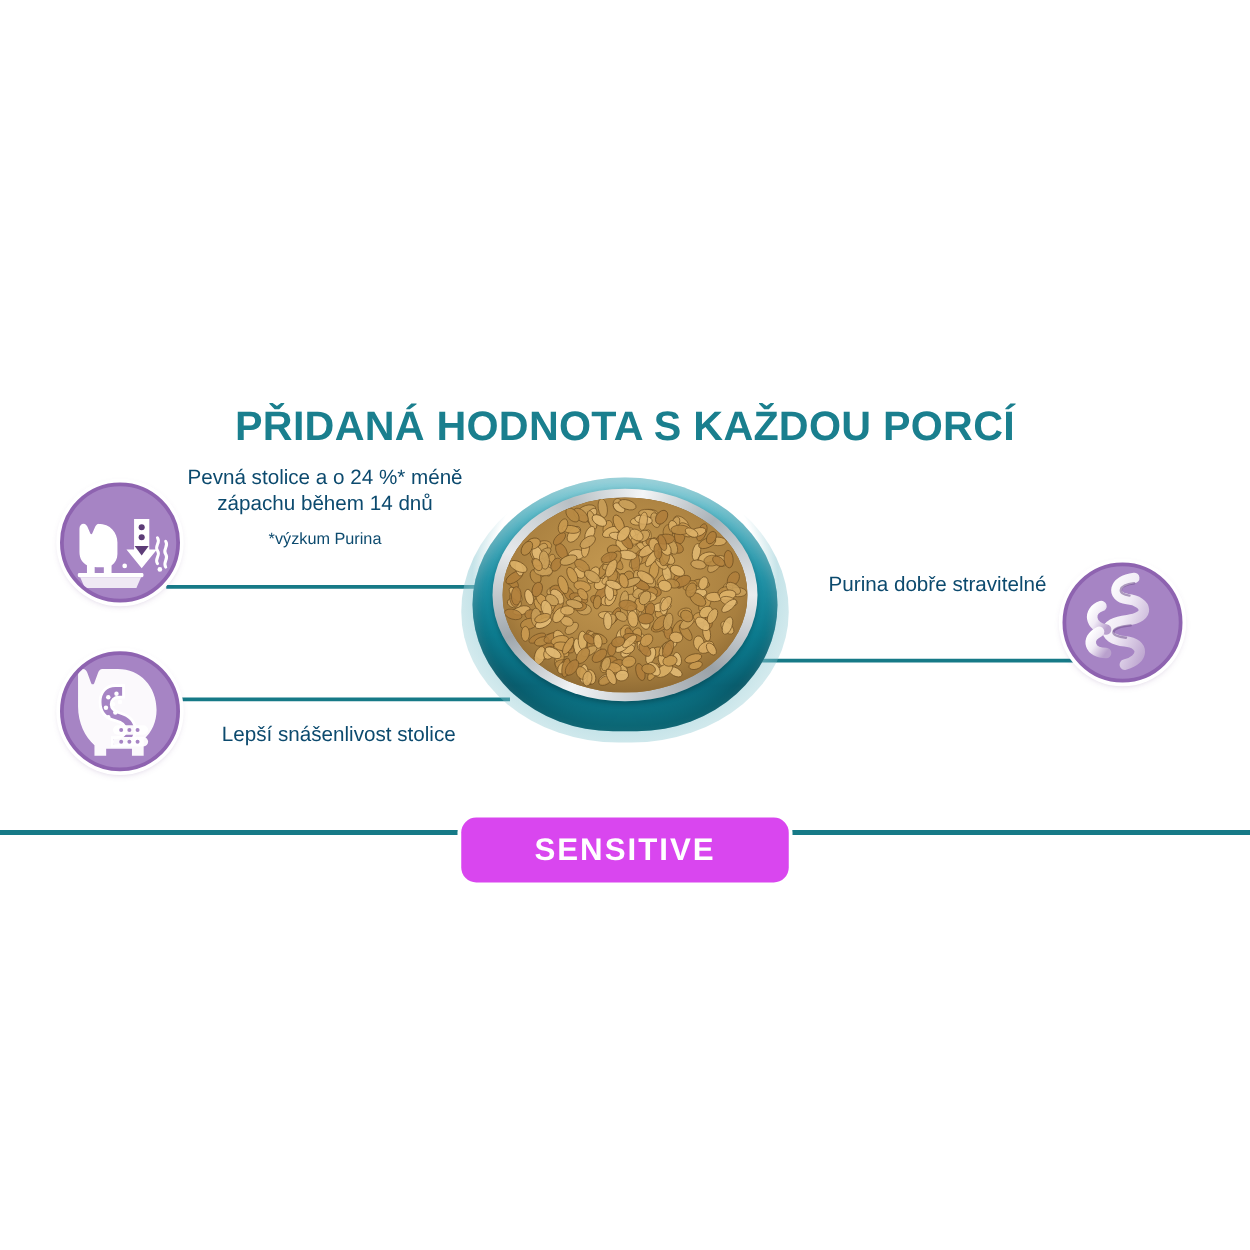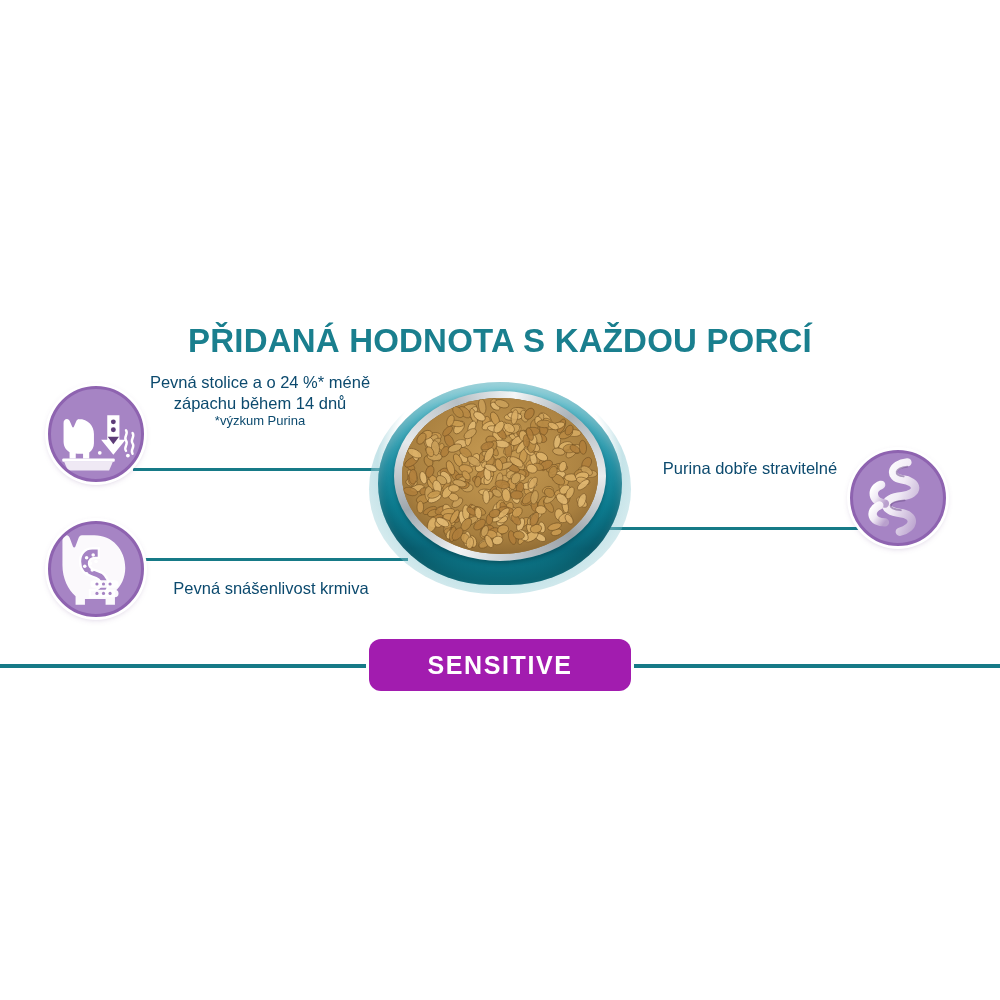--- a/index.html
+++ b/index.html
@@ -77,21 +77,21 @@
   }
   #cap-odor {
     left: 140px;
     top: 372px;
     width: 240px;
     font-size: 16.5px;
   }
   #cap-odor .foot {
     display: block;
     font-size: 13px;
-    margin-top: 0;
+    margin-top: 10px;
   }
   #cap-tolerance {
     left: 171px;
     top: 578px;
     width: 200px;
     font-size: 16.5px;
   }
   #cap-digest {
     left: 655px;
     top: 458px;
@@ -157,25 +157,25 @@
       radial-gradient(ellipse at 50% 45%, #c59a53 0%, #a87f3f 60%, #86六 100%);
     background-color: #ab8242;
     box-shadow: inset 0 6px 14px rgba(60,35,5,0.45);
   }
   .bowl-food svg { display: block; width: 100%; height: 100%; }
 
   
   #badge {
     position: absolute;
     left: 369px;
-    top: 639px;
+    top: 654px;
     width: 262px;
     height: 52px;
     border-radius: 12px;
-    background: #a21caf;
+    background: #d946ef;
     box-shadow: 0 0 0 3px #ffffff;
     display: flex;
     align-items: center;
     justify-content: center;
   }
   #badge .badge-label {
     color: #ffffff;
     font-family: "Liberation Sans", sans-serif;
     font-size: 25px;
     font-weight: bold;
@@ -281,21 +281,21 @@
       </g>
     </svg>
   </div>
 
   <div class="caption" id="cap-odor">
     <span>Pevná stolice a o 24 %* méně zápachu během 14 dnů</span>
     <span class="foot">*výzkum Purina</span>
   </div>
 
   <div class="caption" id="cap-tolerance">
-    <span>Pevná snášenlivost krmiva</span>
+    <span>Lepší snášenlivost stolice</span>
   </div>
 
   <div class="caption" id="cap-digest">
     <span>Purina dobře stravitelné</span>
   </div>
 
   <div id="bowl">
     <div class="bowl-halo"></div>
     <div class="bowl-outer"></div>
     <div class="bowl-rim"></div>

